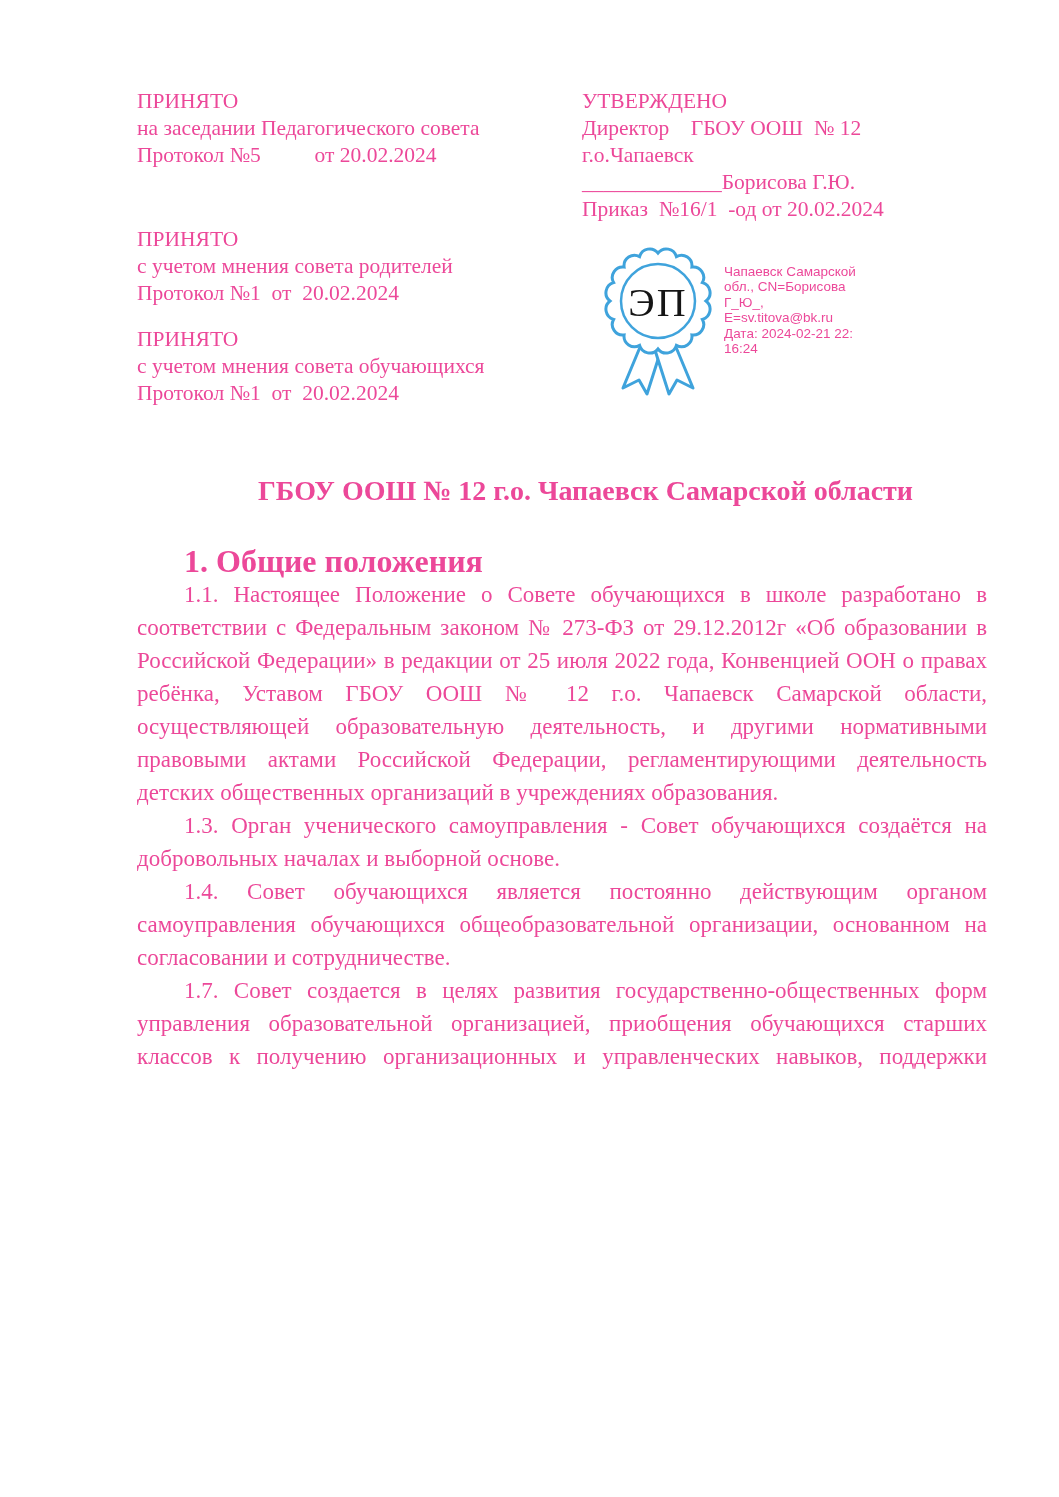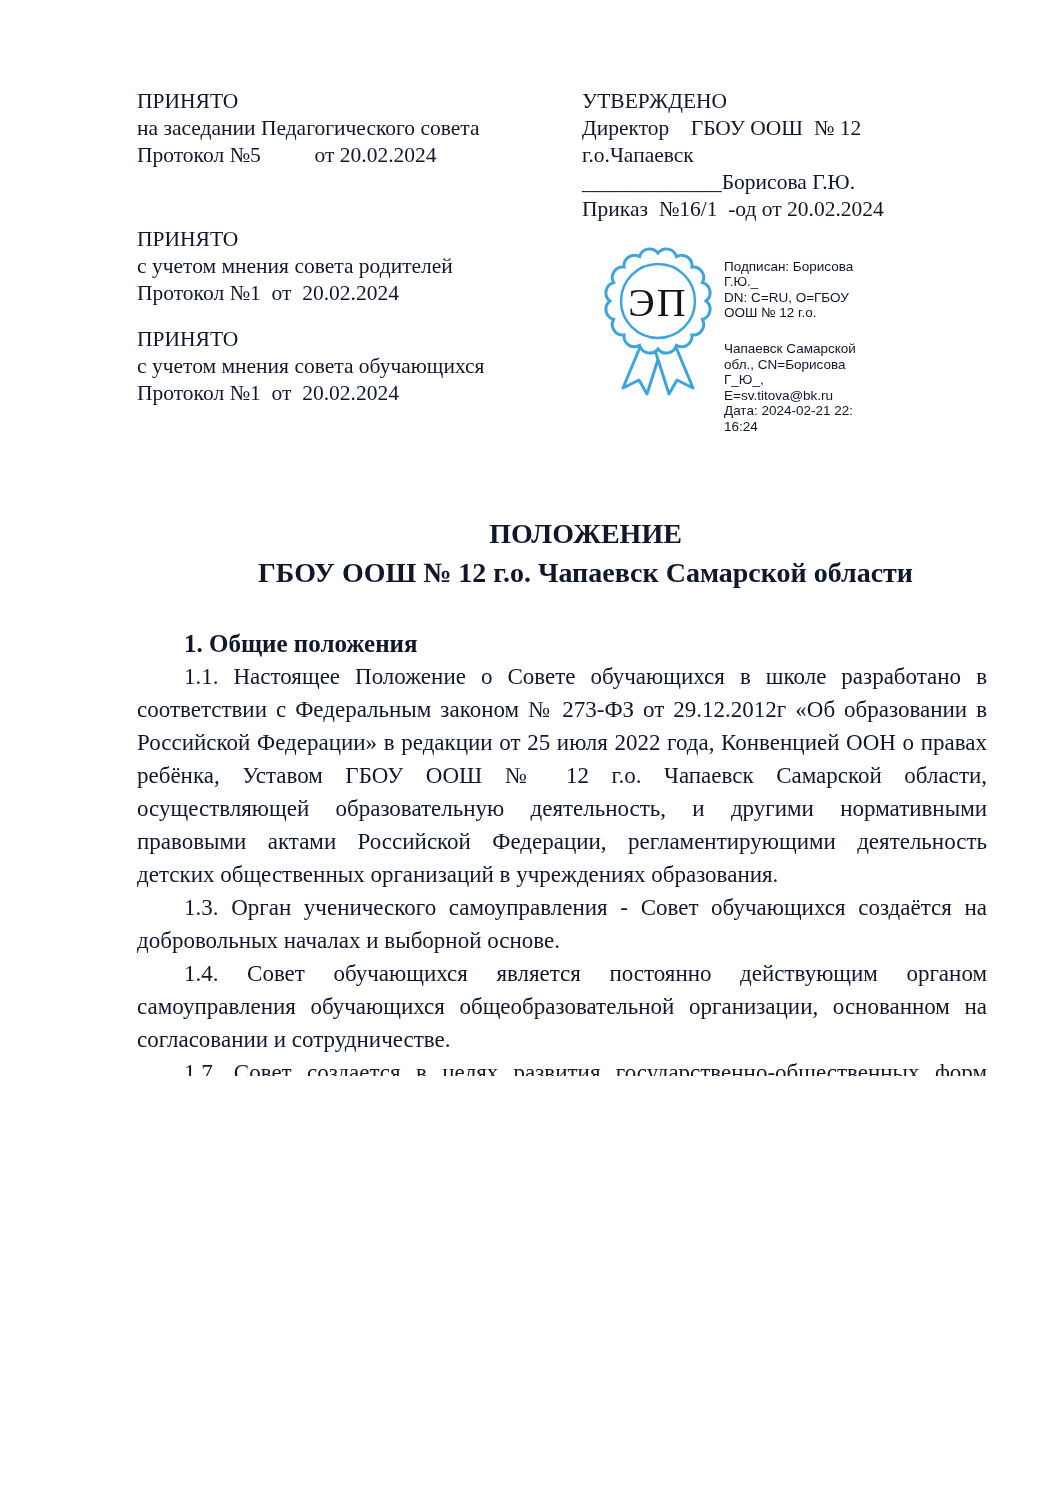--- a/index.html
+++ b/index.html
@@ -4,21 +4,21 @@
 <style>
   html,body{margin:0;padding:0;background:#ffffff;}
   .page{
     position:relative;
     width:1059px;height:1076px;
     background:#ffffff;
     overflow:hidden;
     box-sizing:border-box;
     padding:88px 72px 0 137px;
     font-family:"Liberation Serif",serif;
-    color:#0f172a;
+    color:#ec4899;
   }
   .header{display:flex;}
   .header-left{width:445px;flex-shrink:0;}
   .header-right{flex:1;min-width:0;}
   .approval{
     font-size:21.5px;line-height:27px;
     white-space:pre-wrap;
   }
   .gap-large{margin-bottom:57px;}
   .gap-small{margin-bottom:19px;}
@@ -38,21 +38,21 @@
   .title-block{
     margin-top:64px;
     padding-left:47px;
     text-align:center;
     font-weight:bold;
     font-size:28px;line-height:39px;
   }
   .section-heading{
     margin-top:35px;
     font-weight:bold;
-    font-size:25px;line-height:33px;
+    font-size:32px;line-height:33px;
     text-indent:47px;
   }
   .body-p{
     margin:0;
     font-size:23px;line-height:33px;
     text-align:justify;
     text-indent:47px;
   }
 </style>
 </head>
@@ -101,37 +101,32 @@
                    A10.5 10.5 0 0 1 60,12
                    A10.5 10.5 0 0 1 78.4,15.6
                    A10.5 10.5 0 0 1 93.9,26.1
                    A10.5 10.5 0 0 1 104.4,41.6
                    A10.5 10.5 0 0 1 108,60 Z" fill="#ffffff" stroke="#3FA3DC" stroke-width="3"></path>
           <circle cx="60" cy="60" r="37" fill="#ffffff" stroke="#3FA3DC" stroke-width="2.5"></circle>
           <text x="60" y="61" text-anchor="middle" dominant-baseline="central" font-family="Liberation Serif, serif" font-size="40" letter-spacing="2" fill="#151515">ЭП</text>
         </svg>
 
         <div class="sig-details">
-          <div>Подписан: Борисова
-Г.Ю._
-DN: C=RU, O=ГБОУ
-ООШ № 12 г.о.</div>
           <div class="sig-part2">Чапаевск Самарской
 обл., CN=Борисова
 Г_Ю_,
 E=sv.titova@bk.ru
 Дата: 2024-02-21 22:
 16:24</div>
         </div>
       </div>
     </div>
   </div>
 
   <div class="title-block">
-    <div>ПОЛОЖЕНИЕ</div>
     <div>ГБОУ ООШ № 12 г.о. Чапаевск Самарской области</div>
   </div>
 
   <div class="section-heading">1. Общие положения</div>
 
   <p class="body-p">1.1. Настоящее Положение о Совете обучающихся в школе разработано в соответствии с Федеральным законом № 273-ФЗ от 29.12.2012г «Об образовании в Российской Федерации» в редакции от 25 июля 2022 года, Конвенцией ООН о правах ребёнка, Уставом ГБОУ ООШ № 12 г.о. Чапаевск Самарской области, осуществляющей образовательную деятельность, и другими нормативными правовыми актами Российской Федерации, регламентирующими деятельность детских общественных организаций в учреждениях образования.</p>
   <p class="body-p">1.3. Орган ученического самоуправления - Совет обучающихся создаётся на добровольных началах и выборной основе.</p>
   <p class="body-p">1.4. Совет обучающихся является постоянно действующим органом самоуправления обучающихся общеобразовательной организации, основанном на согласовании и сотрудничестве.</p>
   <p class="body-p">1.7. Совет создается в целях развития государственно-общественных форм управления образовательной организацией, приобщения обучающихся старших классов к получению организационных и управленческих навыков, поддержки инициатив обучающихся при формировании современных традиций образования.</p>
 

